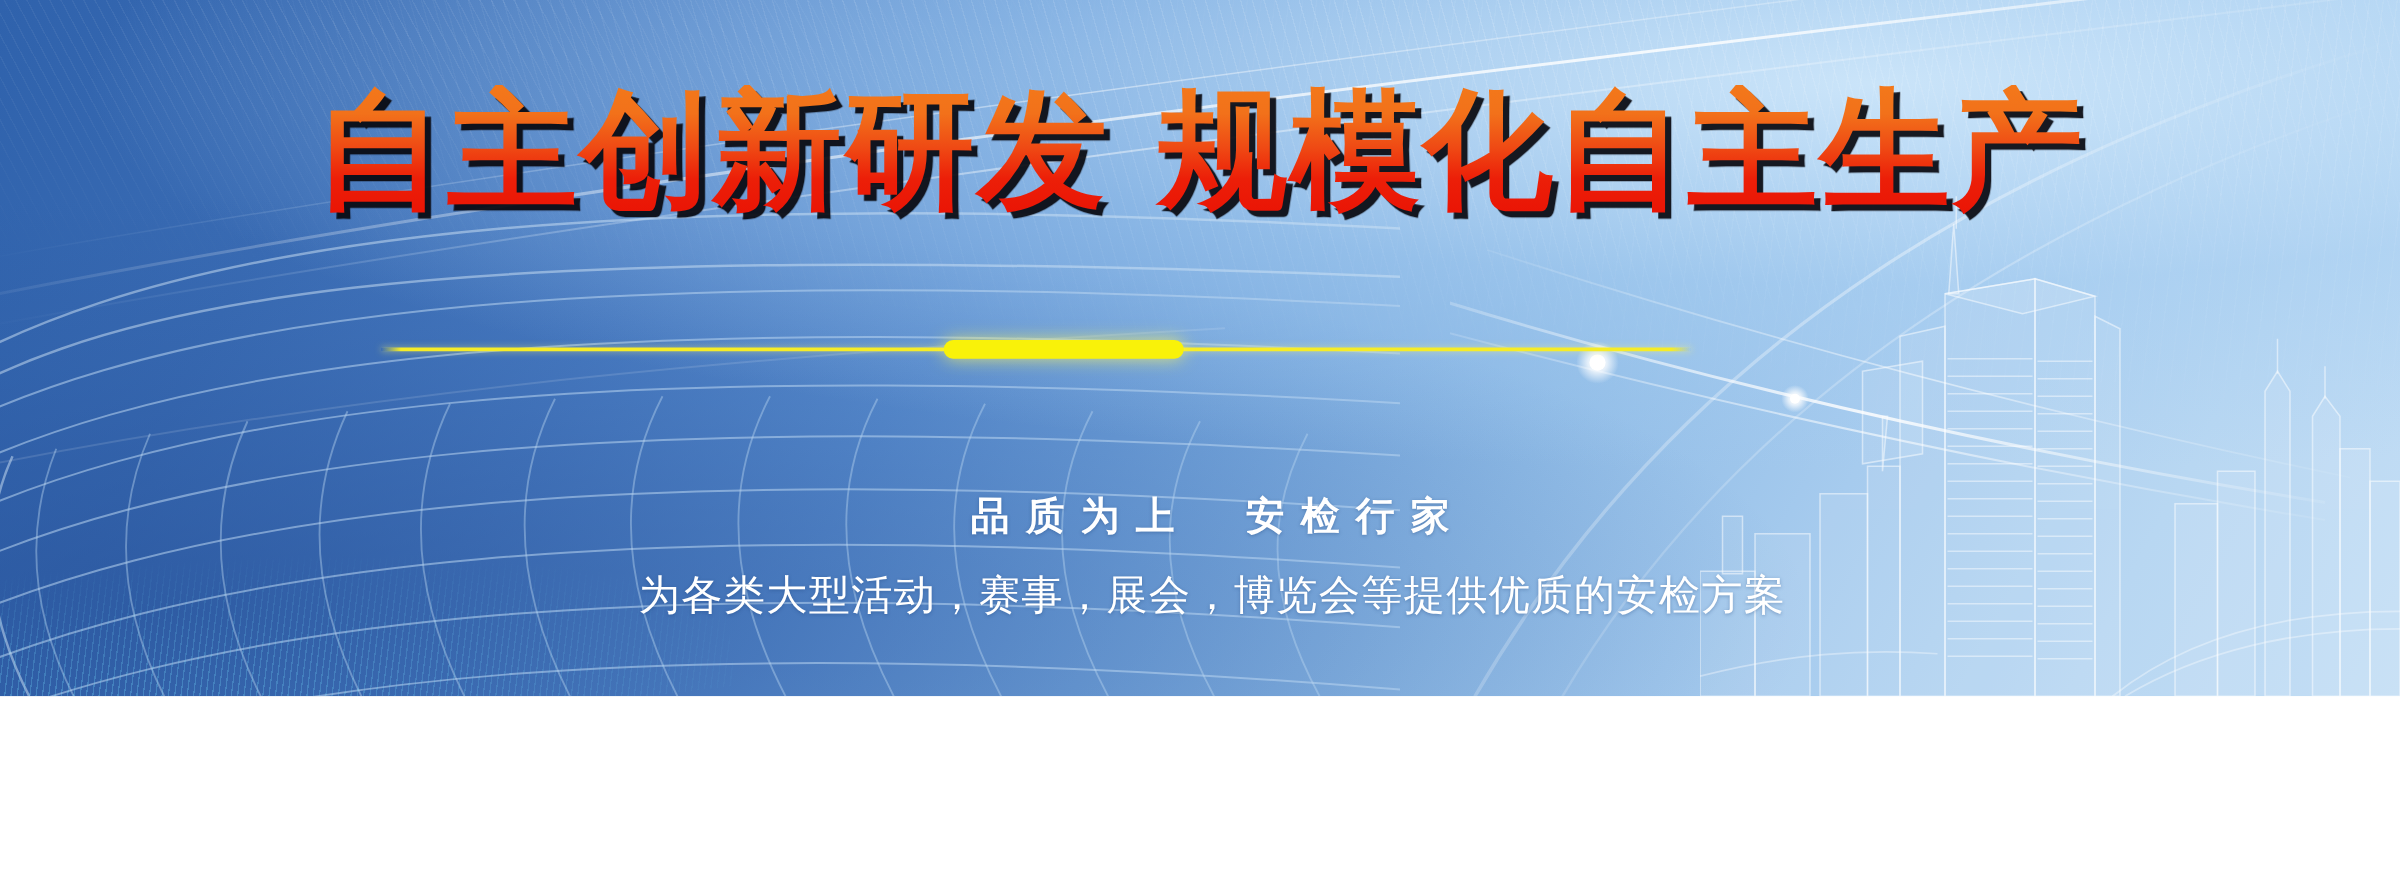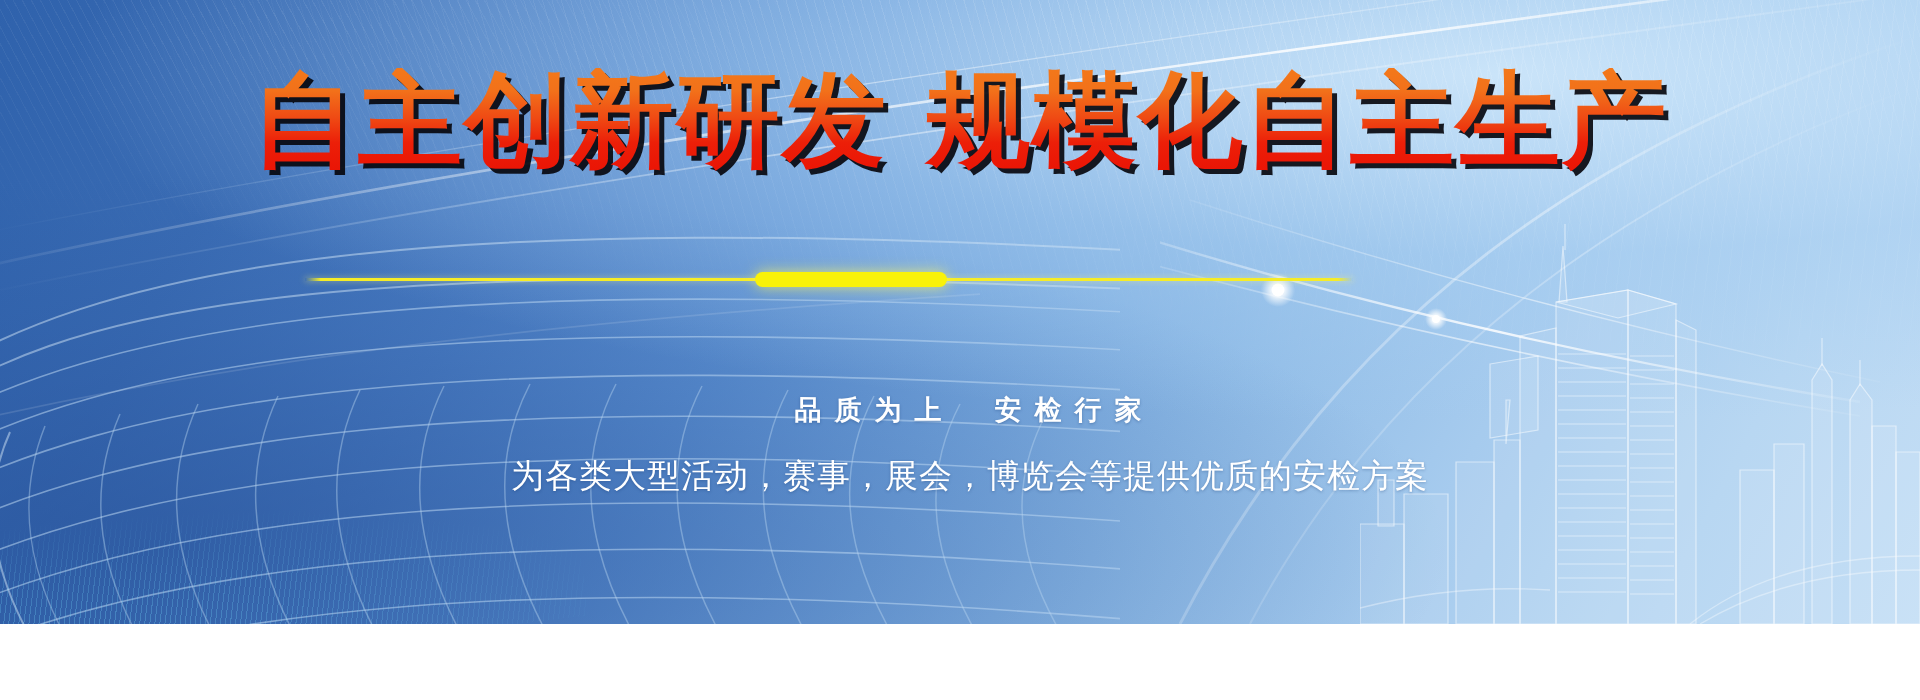--- a/index.html
+++ b/index.html
@@ -1,21 +1,21 @@
 <!DOCTYPE html>
 <html><head>
 <meta charset="utf-8">
 <style>
   html,body{margin:0;padding:0;background:#fff;}
   *{box-sizing:border-box;}
 
   .banner{
     position:relative;
     width:1920px;
-    height:624px;
+    height:557px;
     overflow:hidden;
     font-family:"Liberation Sans","DejaVu Sans",sans-serif;
     background:
       radial-gradient(120% 90% at 78% 12%, rgba(205,230,250,0.95) 0%, rgba(168,207,242,0.55) 32%, rgba(100,158,215,0.0) 62%),
       radial-gradient(90% 80% at 8% 88%, rgba(36,78,150,0.60) 0%, rgba(40,85,158,0.25) 45%, rgba(0,0,0,0) 75%),
       linear-gradient(118deg,
         #2f62ac 0%,
         #3a6cb4 14%,
         #4b7ec4 28%,
         #5d91d2 40%,
@@ -136,21 +136,21 @@
     background:#f9f209;
     box-shadow:0 0 14px rgba(252,246,90,0.75);
   }
 
   .tagline{
     position:absolute;
     top:394px;
     left:16px;right:0;
     text-align:center;
     color:#ffffff;
-    font-size:27px;
+    font-size:31px;
     line-height:1.2;
     font-weight:bold;
     letter-spacing:13px;
     text-indent:13px;
     white-space:pre;
     text-shadow:0 1px 3px rgba(20,55,110,0.35);
   }
 
   .subline{
     position:absolute;

